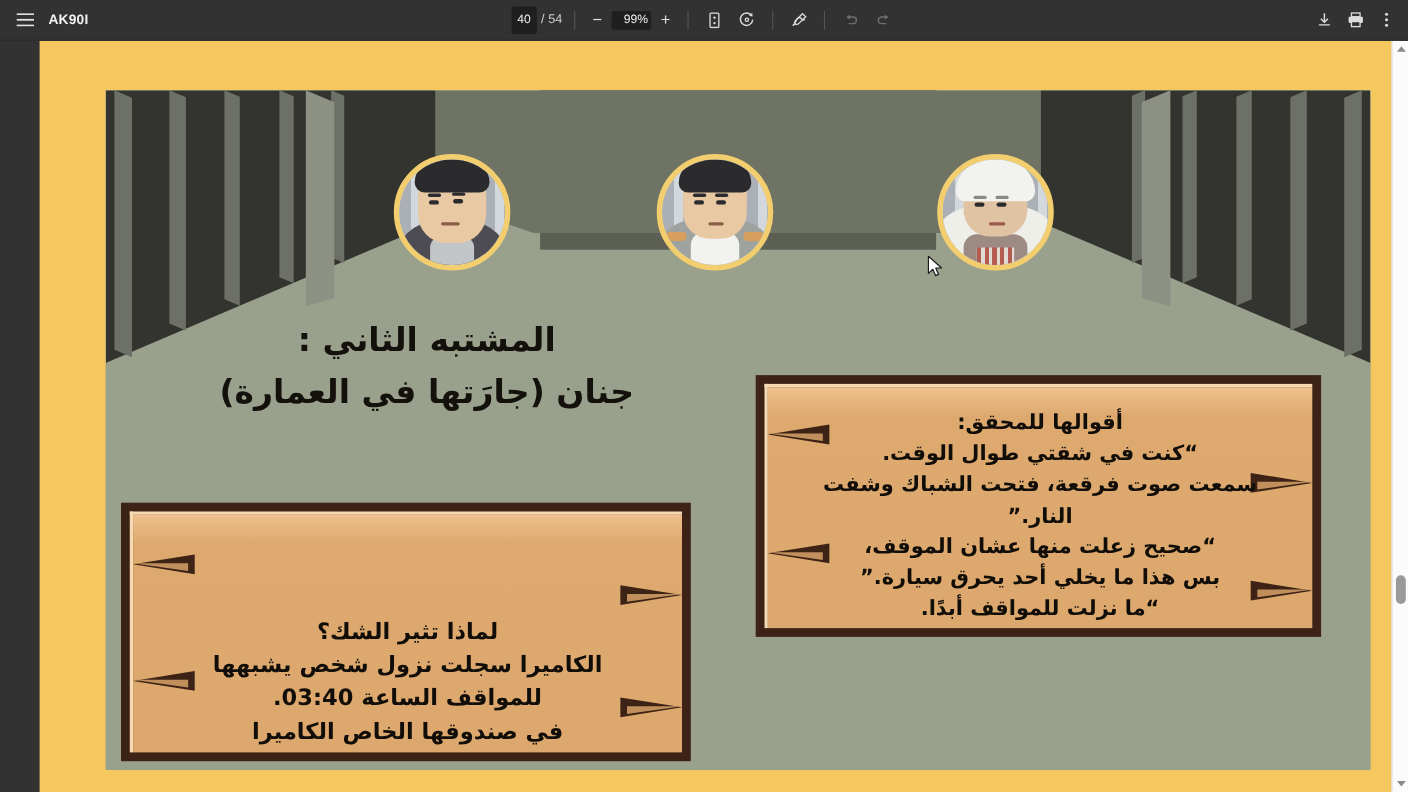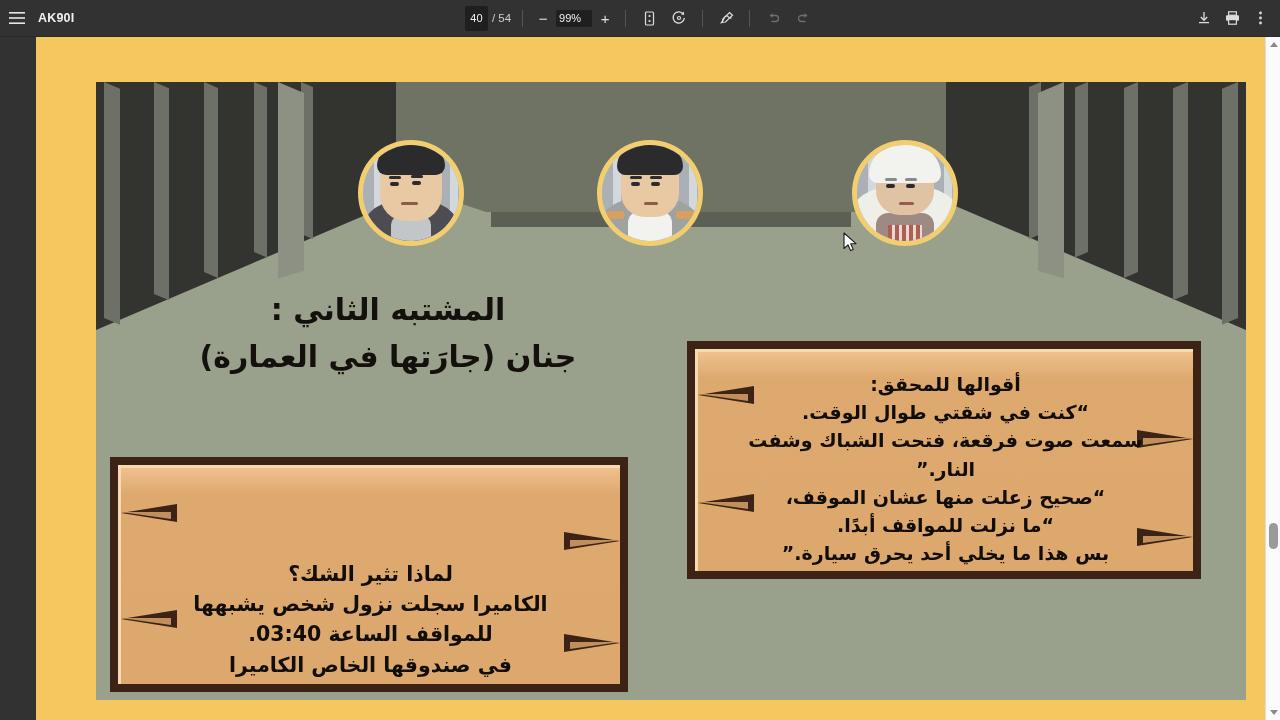--- a/index.html
+++ b/index.html
@@ -13,21 +13,21 @@
   
   #toolbar {
     position: absolute; top: 0; left: 0;
     width: 1280px; height: 37px;
     background: #323232;
     display: flex; align-items: center;
     color: #e8e8e8;
     border-bottom: 1px solid #2a2a2a;
     z-index: 50;
   }
-  .tb-left { display: flex; align-items: center; padding-left: 6px; gap: 10px; }
+  .tb-left { display: flex; align-items: center; padding-left: 12px; gap: 10px; }
   .tb-center {
     position: absolute; left: 0; right: 0;
     display: flex; align-items: center; justify-content: center;
     gap: 6px; pointer-events: none;
   }
   .tb-center > * { pointer-events: auto; }
   .tb-right { position: absolute; right: 8px; display: flex; align-items: center; gap: 4px; }
 
   .icon-btn {
     width: 24px; height: 24px;
@@ -51,21 +51,21 @@
     outline: none;
   }
   .page-total { font-size: 11.5px; color: #cfcfcf; }
 
   .divider { width: 1px; height: 17px; background: #555; margin: 0 5px; }
 
   .zoom-group { display: flex; align-items: center; gap: 4px; }
   #zoom-value {
     min-width: 36px; height: 17px; line-height: 17px;
     background: #1f1f1f; border-radius: 2px;
-    color: #f0f0f0; font-size: 11px; text-align: left; padding: 0 3px;
+    color: #f0f0f0; font-size: 11px; text-align: right; padding: 0 3px;
   }
   .pm-btn {
     width: 18px; height: 18px; display: flex; align-items: center; justify-content: center;
     color: #e0e0e0; font-size: 15px; cursor: pointer; border-radius: 2px;
     line-height: 1;
   }
   .disabled { opacity: .38; }
 
   
   #viewer {
@@ -521,22 +521,22 @@
         <div class="notch notch-r" style="top:78px;"></div>
         <div class="notch-shade-r" style="top:86px;"></div>
         <div class="notch notch-r" style="top:176px;"></div>
         <div class="notch-shade-r" style="top:184px;"></div>
 
         <div class="panel-text">
           <div>أقوالها للمحقق:</div>
           <div>“كنت في شقتي طوال الوقت.</div>
           <div>سمعت صوت فرقعة، فتحت الشباك وشفت النار.”</div>
           <div>“صحيح زعلت منها عشان الموقف،</div>
+          <div>بس هذا ما يخلي أحد يحرق سيارة.”</div>
           <div>“ما نزلت للمواقف أبدًا.</div>
-          <div>بس هذا ما يخلي أحد يحرق سيارة.”</div>
         </div>
       </div>
     </div>
 
   </div>
 </div>
 
 <div id="scrollbar">
   <div class="sb-arrow up">
     <div class="sb-tri-up"></div>

